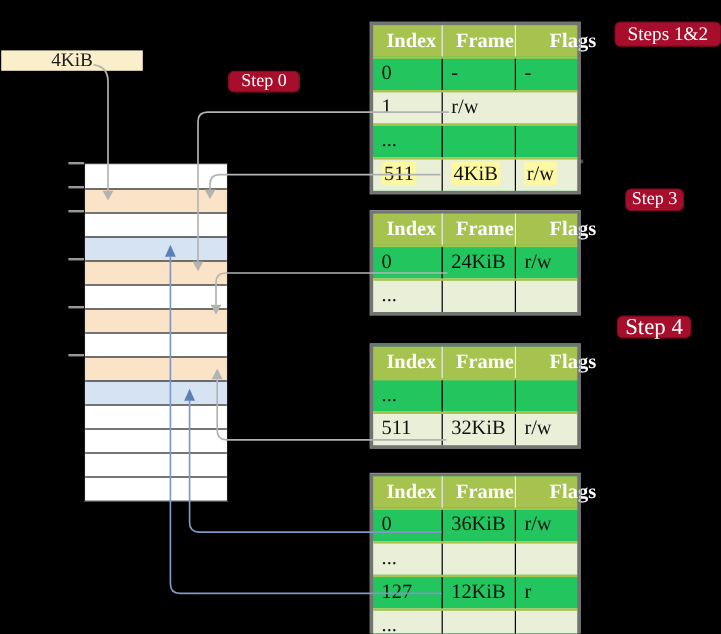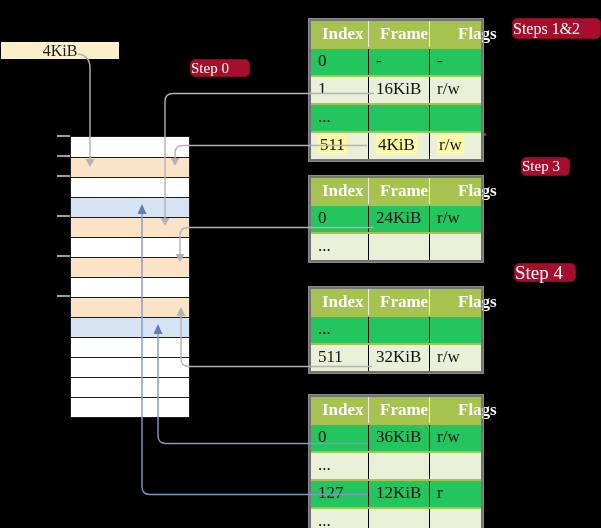--- a/index.html
+++ b/index.html
@@ -13,21 +13,21 @@
   
   .frame-label{
     left:1px;top:42px;width:118px;height:17px;
     background:#faeecb;color:#1c1c1c;
     font-size:16px;line-height:17px;text-align:center;
   }
 
   
   .badge{
     background:#a60e2c;border:1px solid #7f0a21;border-radius:5px;
-    color:#fff;box-sizing:border-box;
+    color:#fff;text-align:center;box-sizing:border-box;
   }
   .badge.b0{left:190px;top:43px;width:60px;height:18px;font-size:15px;line-height:16px;margin-top:16px;}
   .badge.b12{left:512px;top:18px;width:89px;height:21px;font-size:16px;line-height:19px;}
   .badge.b3{left:521px;top:157px;width:49px;height:19px;font-size:15px;line-height:17px;}
   .badge.b4{left:514px;top:263px;width:62px;height:19px;font-size:19px;line-height:17px;}
 
   
   .mem{
     left:70px;top:136px;width:118px;
     background:#fff;border:1px solid #1c1c1c;
@@ -110,21 +110,20 @@
     <div class="th c2">Frame</div>
     <div class="th c3">Flags</div>
   </div>
   <div class="trow">
     <div class="td c1">0</div>
     <div class="td c2">-</div>
     <div class="td c3">-</div>
   </div>
   <div class="trow alt">
     <div class="td c1">1</div>
-    <div class="td c2">16KiB</div>
     <div class="td c3">r/w</div>
   </div>
   <div class="trow">
     <div class="td c1">...</div>
     <div class="td c2"></div>
     <div class="td c3"></div>
   </div>
   <div class="trow alt">
     <div class="td c1"><span class="hl">511</span></div>
     <div class="td c2"><span class="hl">4KiB</span></div>

